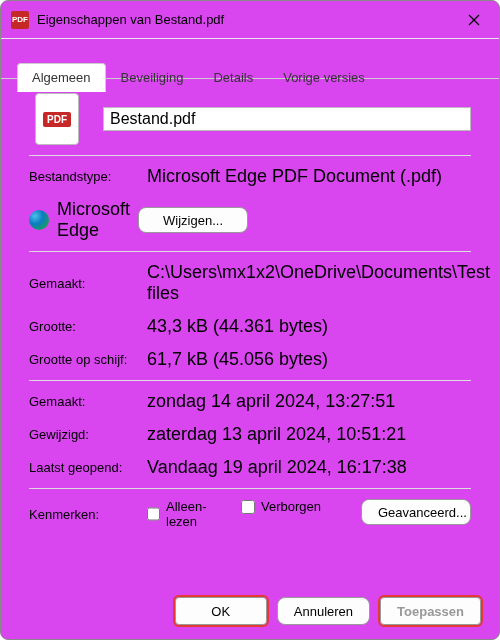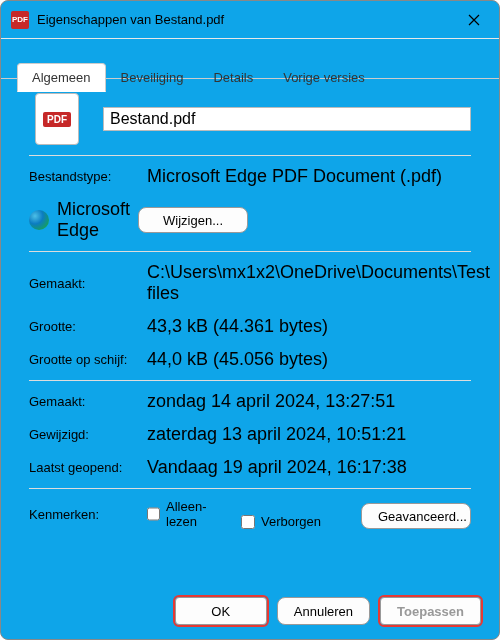--- a/index.html
+++ b/index.html
@@ -9,21 +9,21 @@
     height: 640px;
     font-family: "Segoe UI", Tahoma, sans-serif;
     font-size: 12px;
     background: #fff;
     color: #000;
     overflow: hidden;
   }
   .window {
     width: 500px;
     height: 640px;
-    background: #0ea5e9;
+    background: #d946ef;
     border: 1px solid #888;
     border-radius: 8px;
     display: flex;
     flex-direction: column;
   }
   .titlebar {
     height: 38px;
     display: flex;
     align-items: center;
     padding: 0 6px 0 10px;
@@ -110,21 +110,21 @@
   }
   .btn {
     height: 26px; padding: 0 16px;
     border: 1px solid #999; border-radius: 8px;
     background: #fdfdfd; font-family: inherit; font-size: 13px;
     cursor: default;
   }
   .btn.wide { min-width: 110px; }
   .btn:disabled { color: #999; font-weight: bold; }
   .attrs-row {
-    display: flex; align-items: flex-end; gap: 20px;
+    display: flex; align-items: flex-start; gap: 20px;
   }
   .chk { display: flex; align-items: center; gap: 6px; font-size: 13px; }
   .chk input { width: 14px; height: 14px; margin: 0; }
   .footer {
     display: flex; justify-content: flex-end; gap: 10px;
     padding: 12px 18px 14px 18px;
   }
   .footer .btn { min-width: 92px; height: 28px; }
   .hl-red { outline: 2px solid #e53935; outline-offset: 0; border-radius: 4px; }
   .val { font-size: 18px; }
@@ -175,21 +175,21 @@
     <hr class="sep">
 
     <div class="grid">
       <div class="label">Gemaakt:</div>
       <div class="val">C:\Users\mx1x2\OneDrive\Documents\Test files</div>
 
       <div class="label">Grootte:</div>
       <div class="val">43,3 kB (44.361 bytes)</div>
 
       <div class="label">Grootte op schijf:</div>
-      <div class="val">44,0 kB (45.056 bytes)</div>
+      <div class="val">61,7 kB (45.056 bytes)</div>
     </div>
 
     <hr class="sep">
 
     <div class="grid">
       <div class="label">Gemaakt:</div>
       <div class="val">zondag 14 april 2024, 13:27:51</div>
 
       <div class="label">Gewijzigd:</div>
       <div class="val">zaterdag 13 april 2024, 10:51:21</div>

